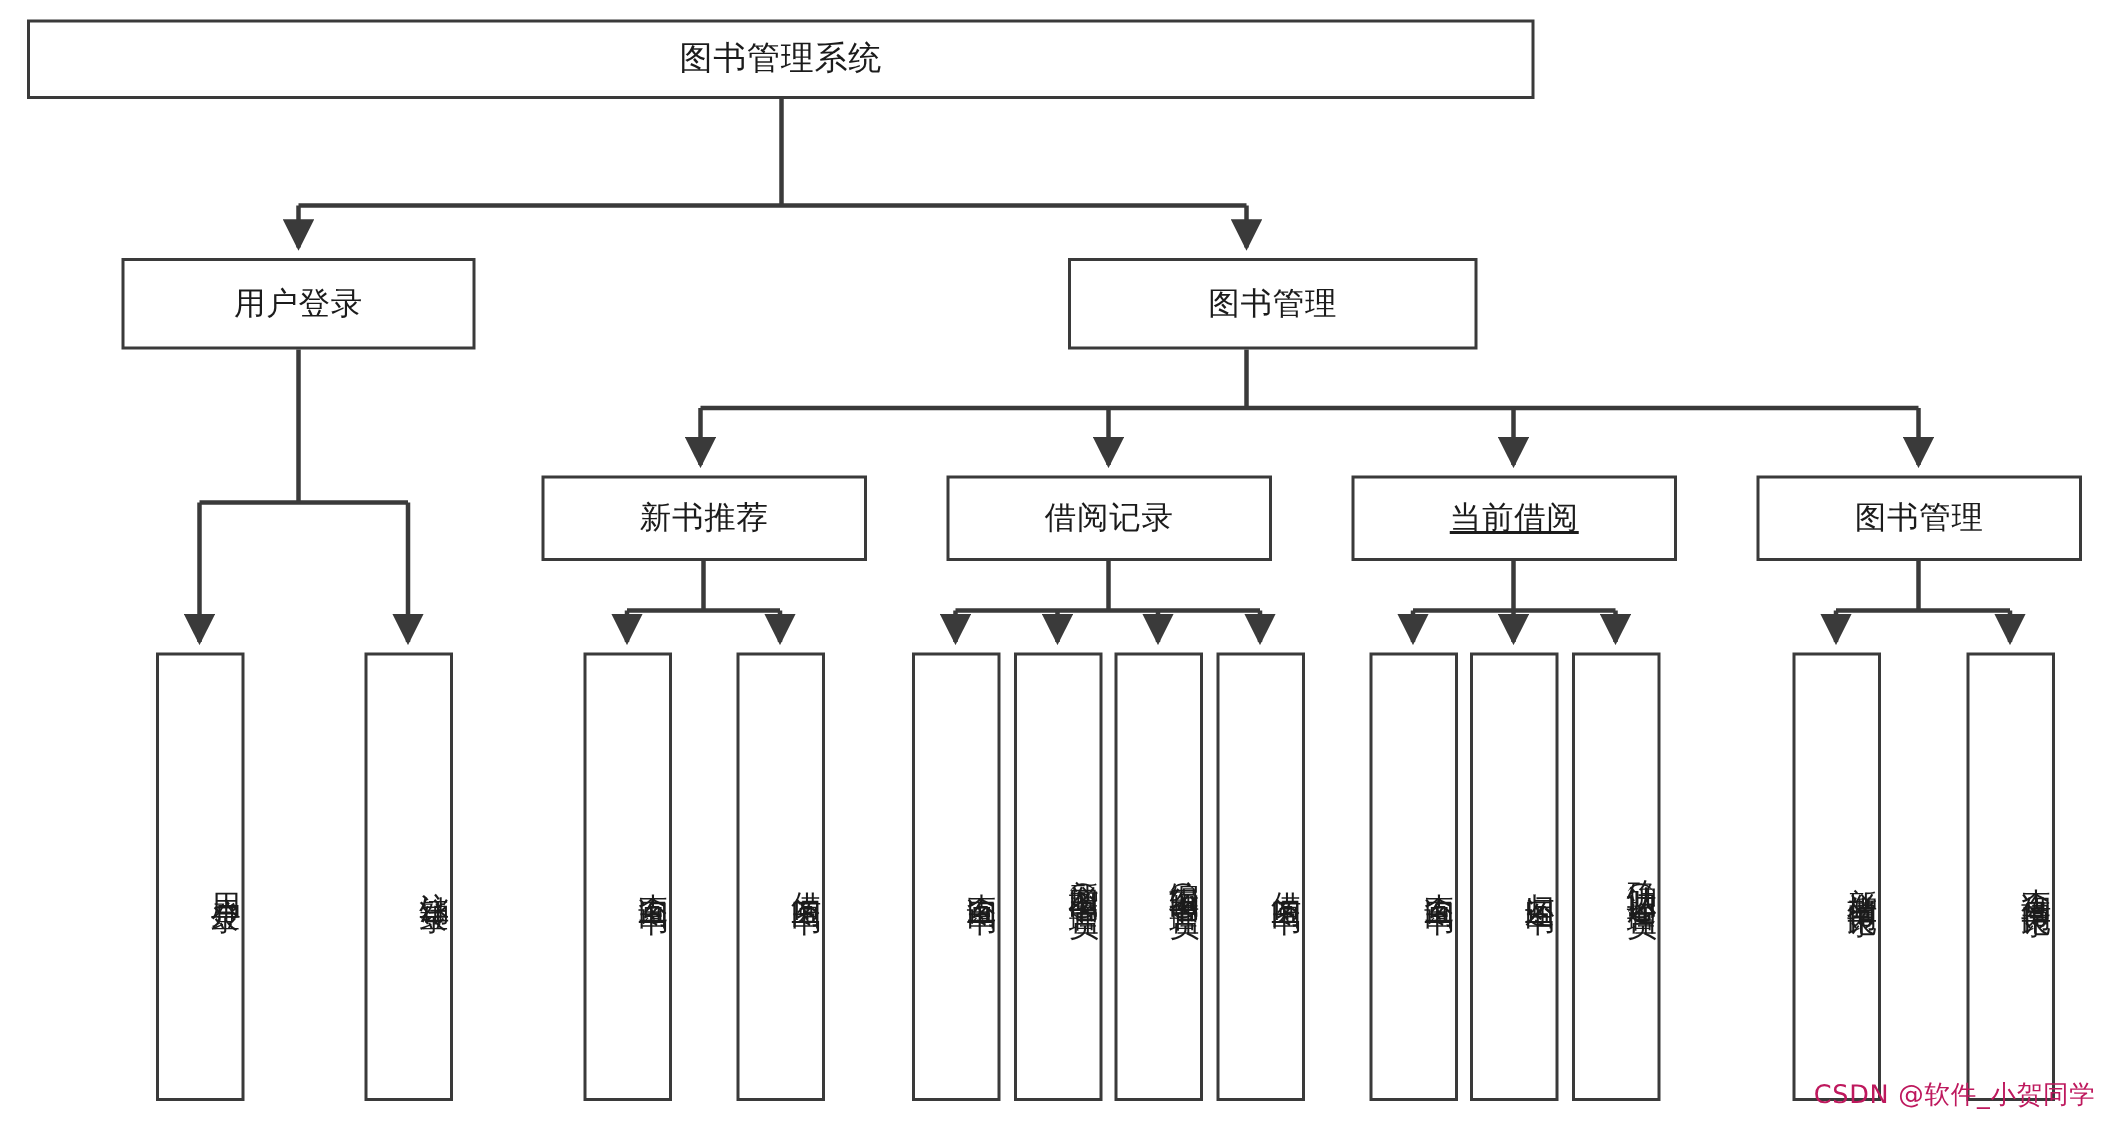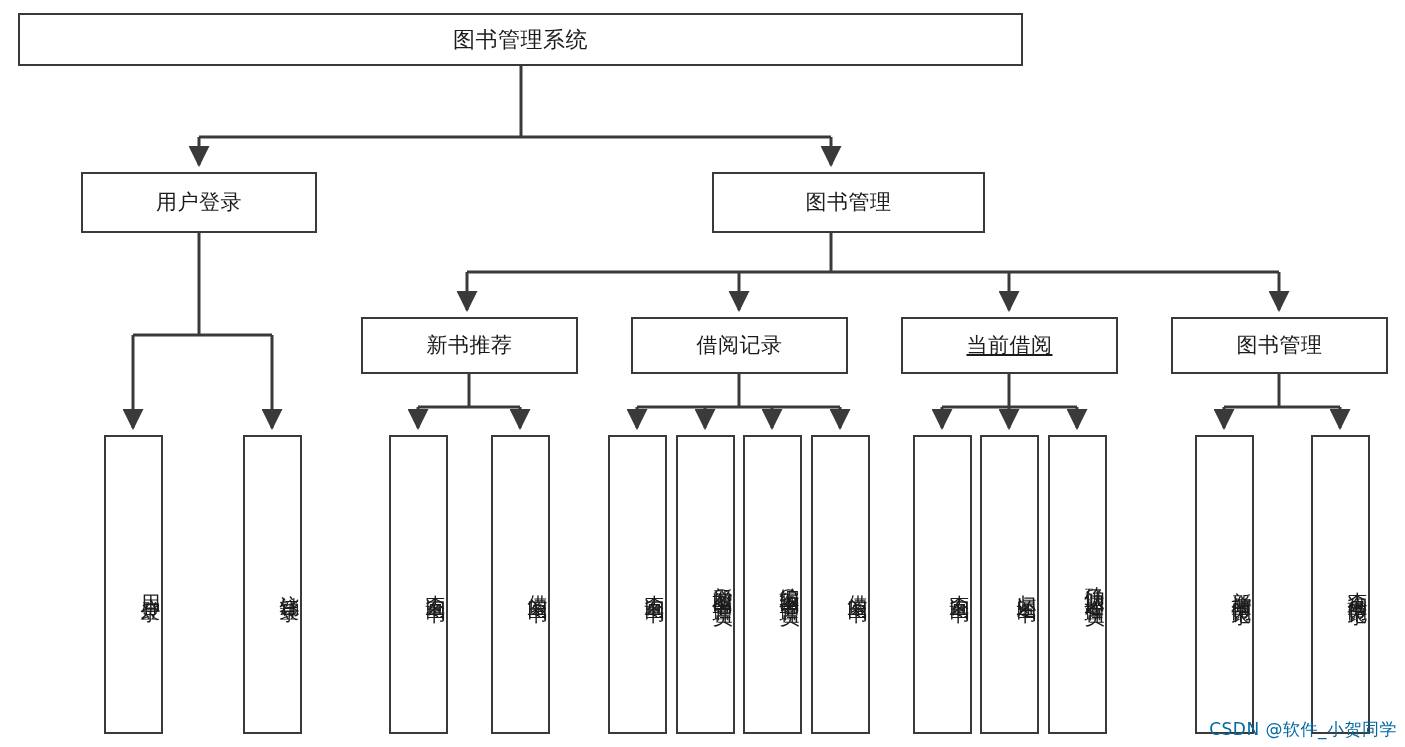--- a/index.html
+++ b/index.html
@@ -58,21 +58,21 @@
   .node-v > .vlabel {
     writing-mode: vertical-rl;
     text-orientation: upright;
     white-space: nowrap;
   }
   #watermark {
     position: absolute;
     right: 8px;
     bottom: 6px;
     font-size: 17px;
-    color: #0369a1;
+    color: #be185d;
     letter-spacing: 0.5px;
     white-space: nowrap;
     user-select: none;
   }
 </style>
 </head>
 <body>
 
 <div id="diagram-root">
 

